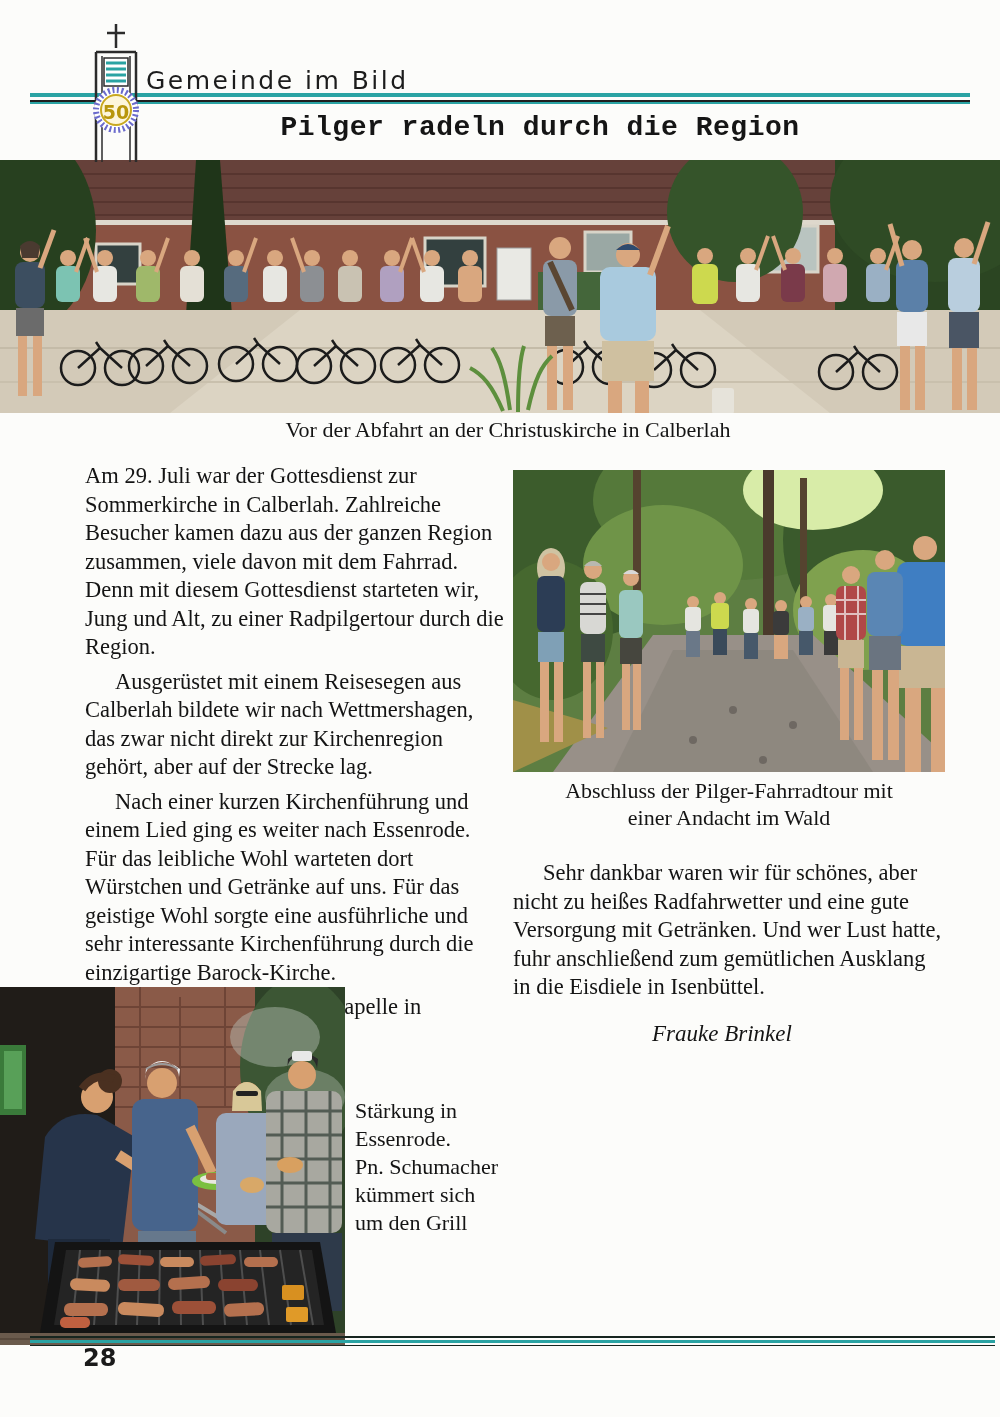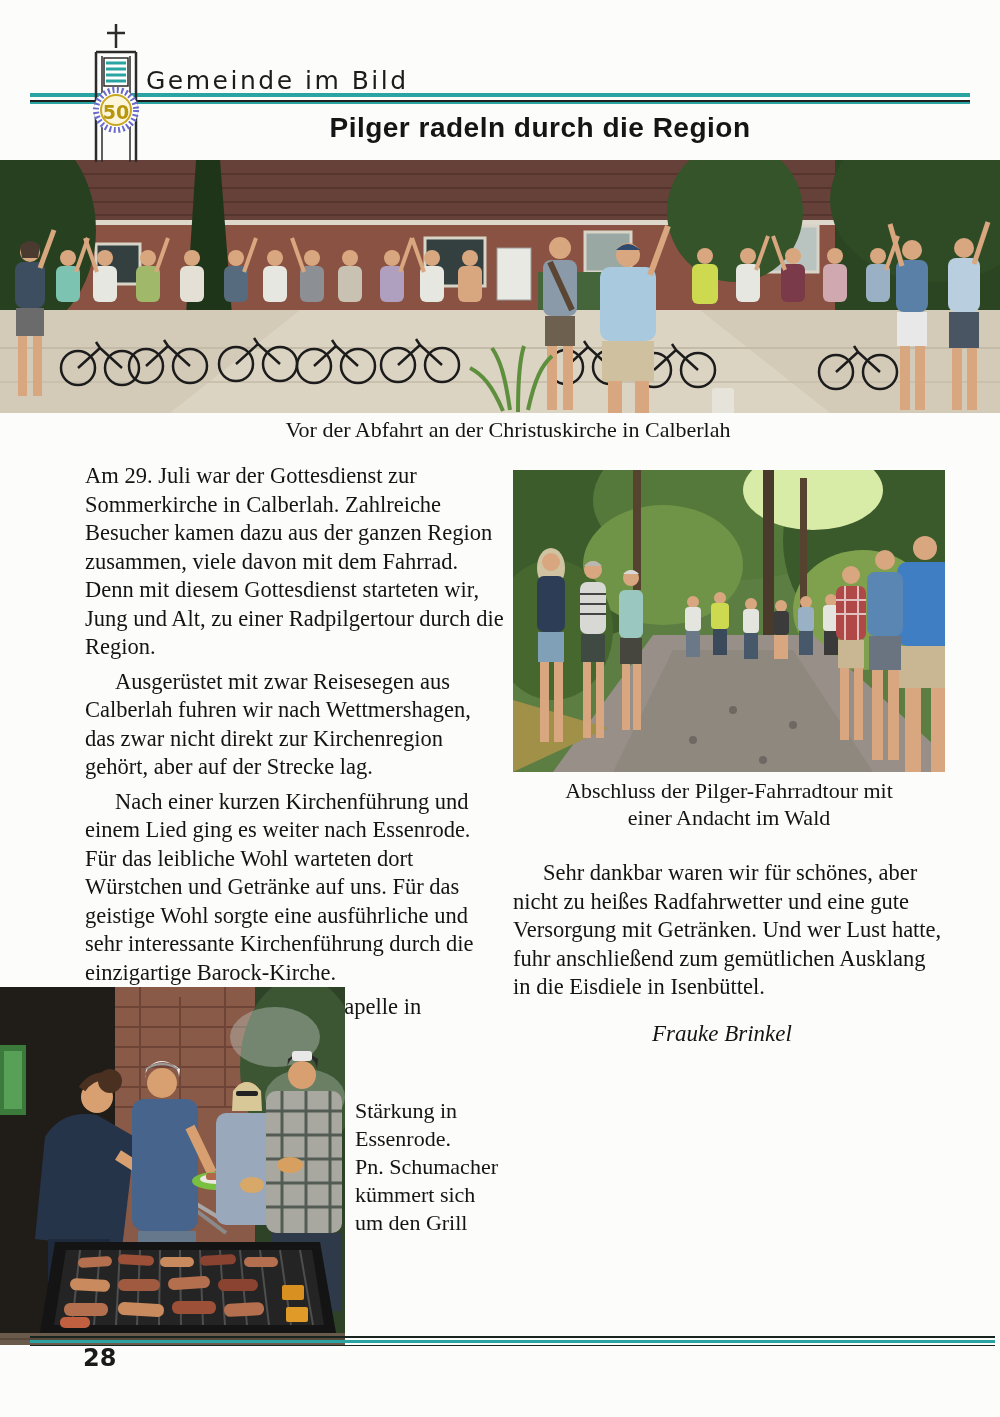--- a/index.html
+++ b/index.html
@@ -22,21 +22,21 @@
   .rule-header .l4 { height:2px; background:#2aa3a3; }
   .rule-footer { top:1336px; width:965px; }
   .rule-footer .l1 { height:2px; background:#16251f; }
   .rule-footer .l2 { height:2px; }
   .rule-footer .l3 { height:3px; background:#2aa3a3; }
   .rule-footer .l4 { height:2px; }
   .rule-footer .l5 { height:1px; background:#16251f; }
   .logo { position:absolute; left:56px; top:22px; z-index:3; }
   .article-title {
     position:absolute; left:90px; top:112px; width:900px; text-align:center;
-    font-family:Liberation Sans, sans-serif; font-weight:bold; font-size:28px;
+    font-family:Liberation Mono, monospace; font-weight:bold; font-size:28px;
     color:#151515; letter-spacing:0.5px;
   }
   
   .photo { position:absolute; display:block; }
   .photo svg { display:block; }
   .photo-cyclists { left:0; top:160px; width:1000px; height:253px; }
   .photo-bbq { left:0; top:987px; width:345px; height:358px; }
   
   .caption-main {
     position:absolute; top:417px; left:8px; width:1000px; text-align:center;
@@ -311,21 +311,21 @@
         <path d="M503,251 C492,225 482,214 470,208"></path>
       </g>
       <rect x="712" y="228" width="22" height="26" rx="3" fill="#e6e3da"></rect>
     </svg>
   </figure>
 
   <div class="caption-main">Vor der Abfahrt an der Christuskirche in Calberlah</div>
 
   <div class="col col-left">
     <p>Am 29. Juli war der Gottesdienst zur Sommerkirche in Calberlah. Zahlreiche Besucher kamen dazu aus der ganzen Region zusammen, viele davon mit dem Fahrrad. Denn mit diesem Gottesdienst starteten wir, Jung und Alt, zu einer Radpilgertour durch die Region.</p>
-    <p class="ind">Ausgerüstet mit zwar Reisesegen aus Calberlah fuhren wir nach Wettmershagen, das zwar nicht direkt zur Kirchenregion gehört, aber auf der Strecke lag.</p>
+    <p class="ind">Ausgerüstet mit einem Reisesegen aus Calberlah bildete wir nach Wettmershagen, das zwar nicht direkt zur Kirchenregion gehört, aber auf der Strecke lag.</p>
     <p class="ind">Nach einer kurzen Kirchenführung und einem Lied ging es weiter nach Essenrode. Für das leibliche Wohl warteten dort Würstchen und Getränke auf uns. Für das geistige Wohl sorgte eine ausführliche und sehr interessante Kirchenführung durch die einzigartige Barock-Kirche.</p>
     <p class="ind">Weiter radelten wir zur Kapelle in</p>
   </div>
 
   <div class="col col-right">
 
     <figure class="photo-forest" style="margin:8px 0 0 0">
       <svg width="432" height="302" viewBox="0 0 432 302" preserveAspectRatio="none">
         <rect width="432" height="302" fill="#5d7e42"></rect>
         <ellipse cx="60" cy="60" rx="120" ry="110" fill="#3c5c2c"></ellipse>

